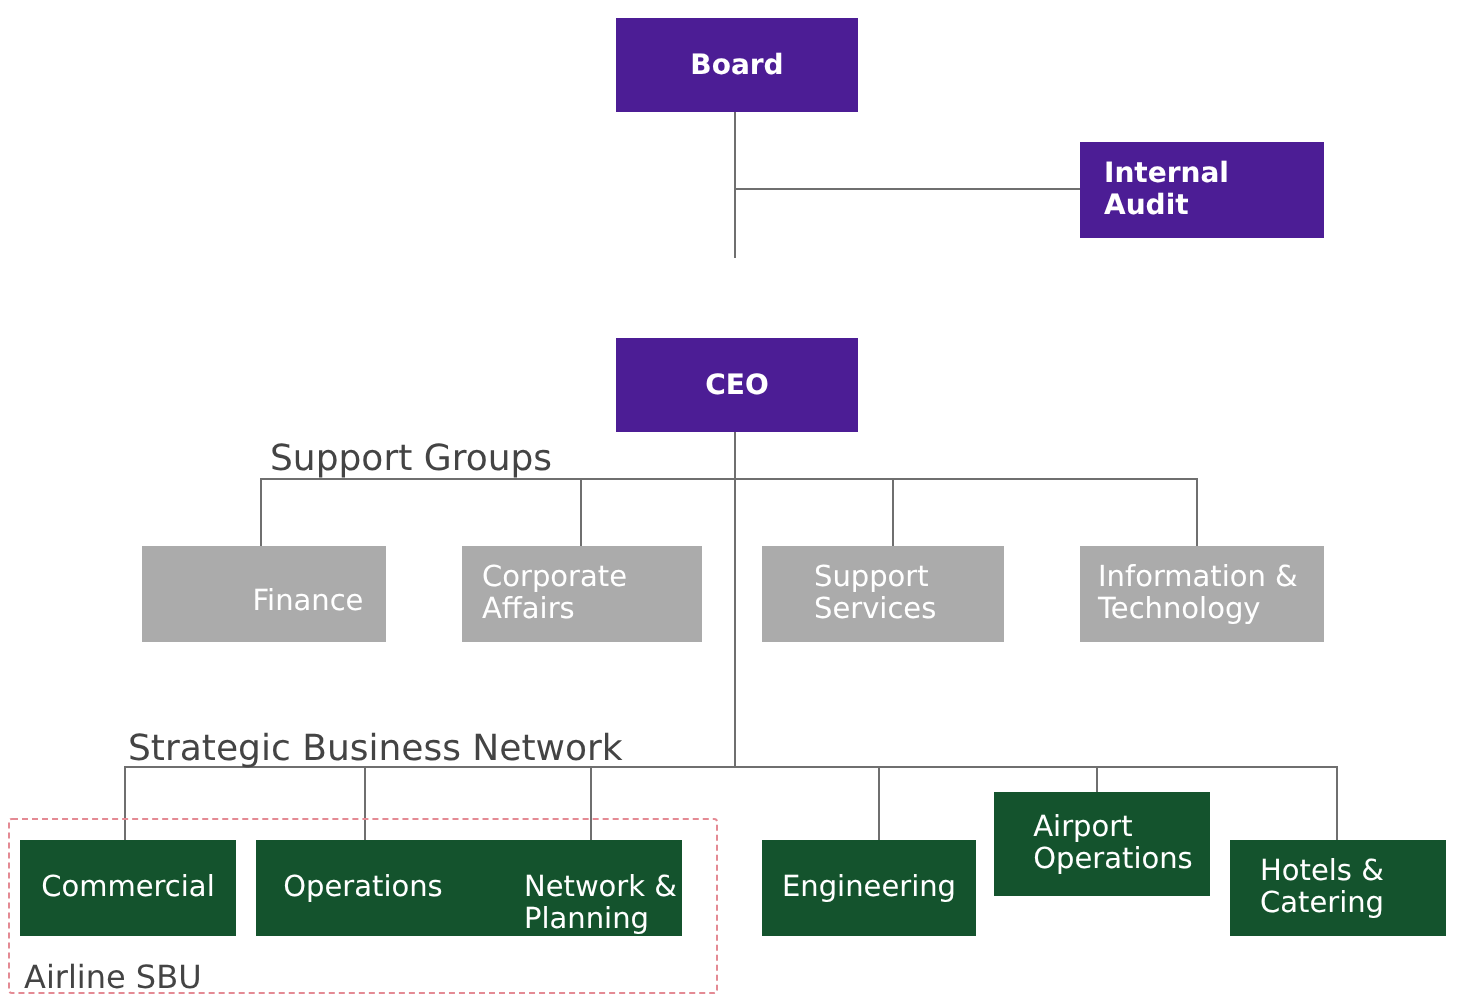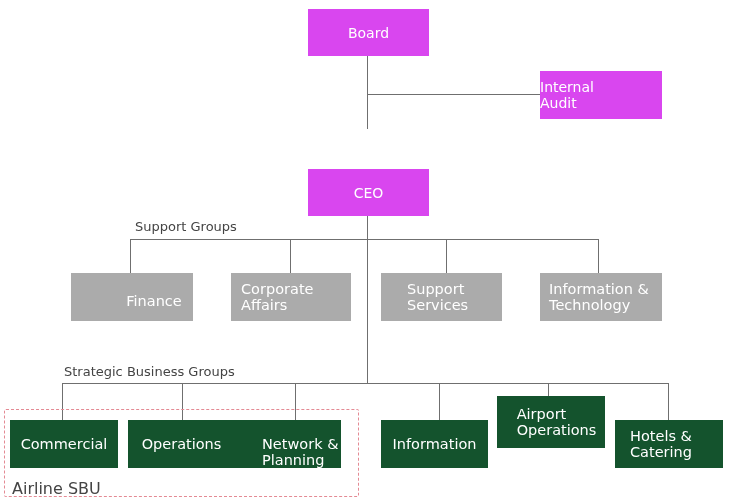--- a/index.html
+++ b/index.html
@@ -4,26 +4,26 @@
 <style>
   html, body { margin:0; padding:0; background:#ffffff; }
   body { width:732px; height:503px; position:relative; overflow:hidden;
          font-family:"DejaVu Sans", "Liberation Sans", sans-serif; }
   .line { position:absolute; background:#6f6f6f; }
   .h { height:1px; }
   .v { width:1px; }
   .box { position:absolute; box-sizing:border-box; color:#ffffff;
          font-size:14px; line-height:16px; display:flex; align-items:center; }
   .box span { white-space:pre-line; display:block; }
-  .gold { background:#d946ef; }
+  .gold { background:#4c1d95;font-weight:bold; }
   .gray { background:#ababab; font-size:14.5px;padding-left:44px; }
   .teal { background:#14532d; font-size:14.5px; }
   .center { justify-content:center; text-align:center; }
-  .left { justify-content:flex-start; text-align:left; }
-  .label { position:absolute; font-size:13px; color:#444; white-space:nowrap; }
+  .left { justify-content:flex-start; text-align:left; padding-left:12px; }
+  .label { position:absolute; font-size:18px; color:#444; white-space:nowrap; }
   .dashed { position:absolute; box-sizing:border-box; border:1px dashed #e48a94; border-radius:2px; }
 </style>
 </head>
 <body>
 
 <div class="line v" style="left:367px; top:56px; height:73px;"></div>
 <div class="line h" style="left:367px; top:94px; width:173px;"></div>
 <div class="line v" style="left:367px; top:176px; height:207px;"></div>
 
 <div class="line h" style="left:130px; top:239px; width:468px;"></div>
@@ -64,34 +64,34 @@
 </div>
 <div class="box gray left" style="left:381px; top:273px; width:121px; height:48px; padding-left:26px;">
   <span>Support
 Services</span>
 </div>
 <div class="box gray left" style="left:540px; top:273px; width:122px; height:48px; padding-left:9px;">
   <span>Information &amp;
 Technology</span>
 </div>
 
-<div class="label" style="left:64px; top:364px;">Strategic Business Groups</div>
+<div class="label" style="left:64px; top:364px;">Strategic Business Network</div>
 
 <div class="box teal center" style="left:10px; top:420px; width:108px; height:48px;">
   <span>Commercial</span>
 </div>
 <div class="box teal center" style="left:128px; top:420px; width:107px; height:48px;">
   <span>Operations</span>
 </div>
 <div class="box teal left" style="left:234px; top:420px; width:107px; height:48px; padding-left:28px;align-items:flex-end;">
   <span>Network &amp;
 Planning</span>
 </div>
 <div class="box teal center" style="left:381px; top:420px; width:107px; height:48px;">
-  <span>Information</span>
+  <span>Engineering</span>
 </div>
 <div class="box teal left" style="left:497px; top:396px; width:108px; height:52px; padding-left:11px;justify-content:center;">
   <span>Airport
 Operations</span>
 </div>
 <div class="box teal left" style="left:615px; top:420px; width:108px; height:48px; padding-left:15px;">
   <span>Hotels &amp;
 Catering</span>
 </div>
 

